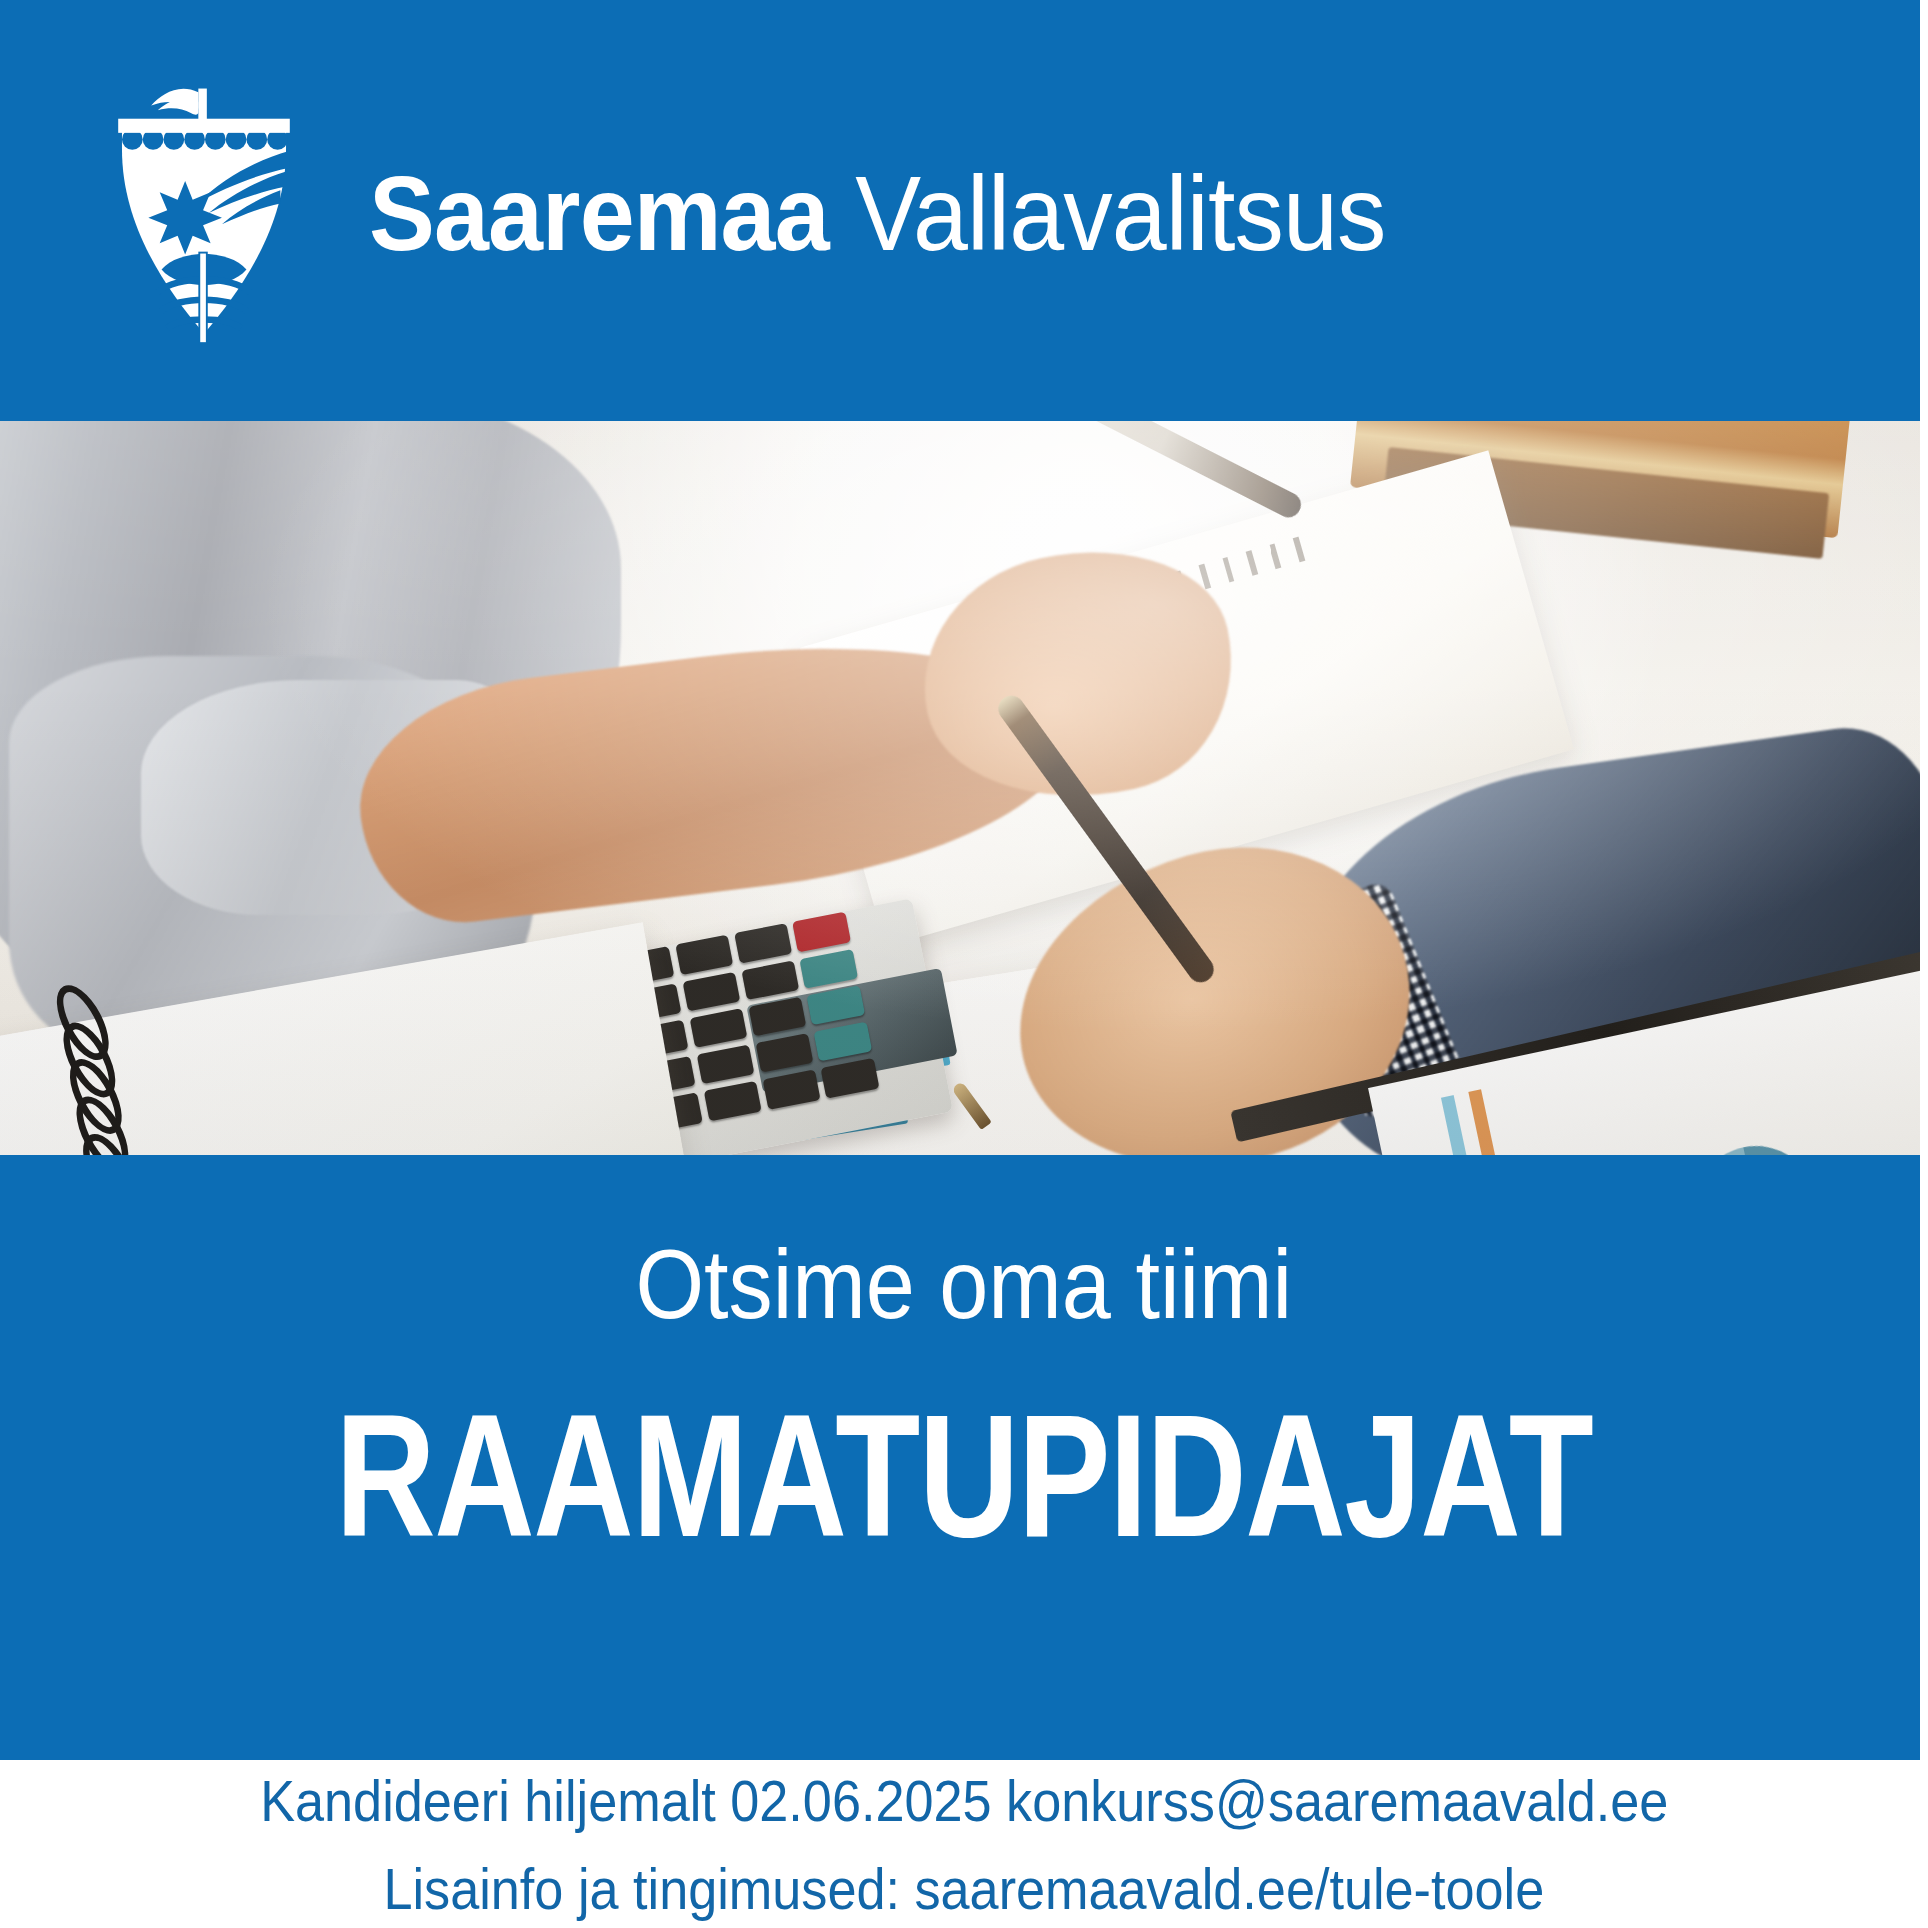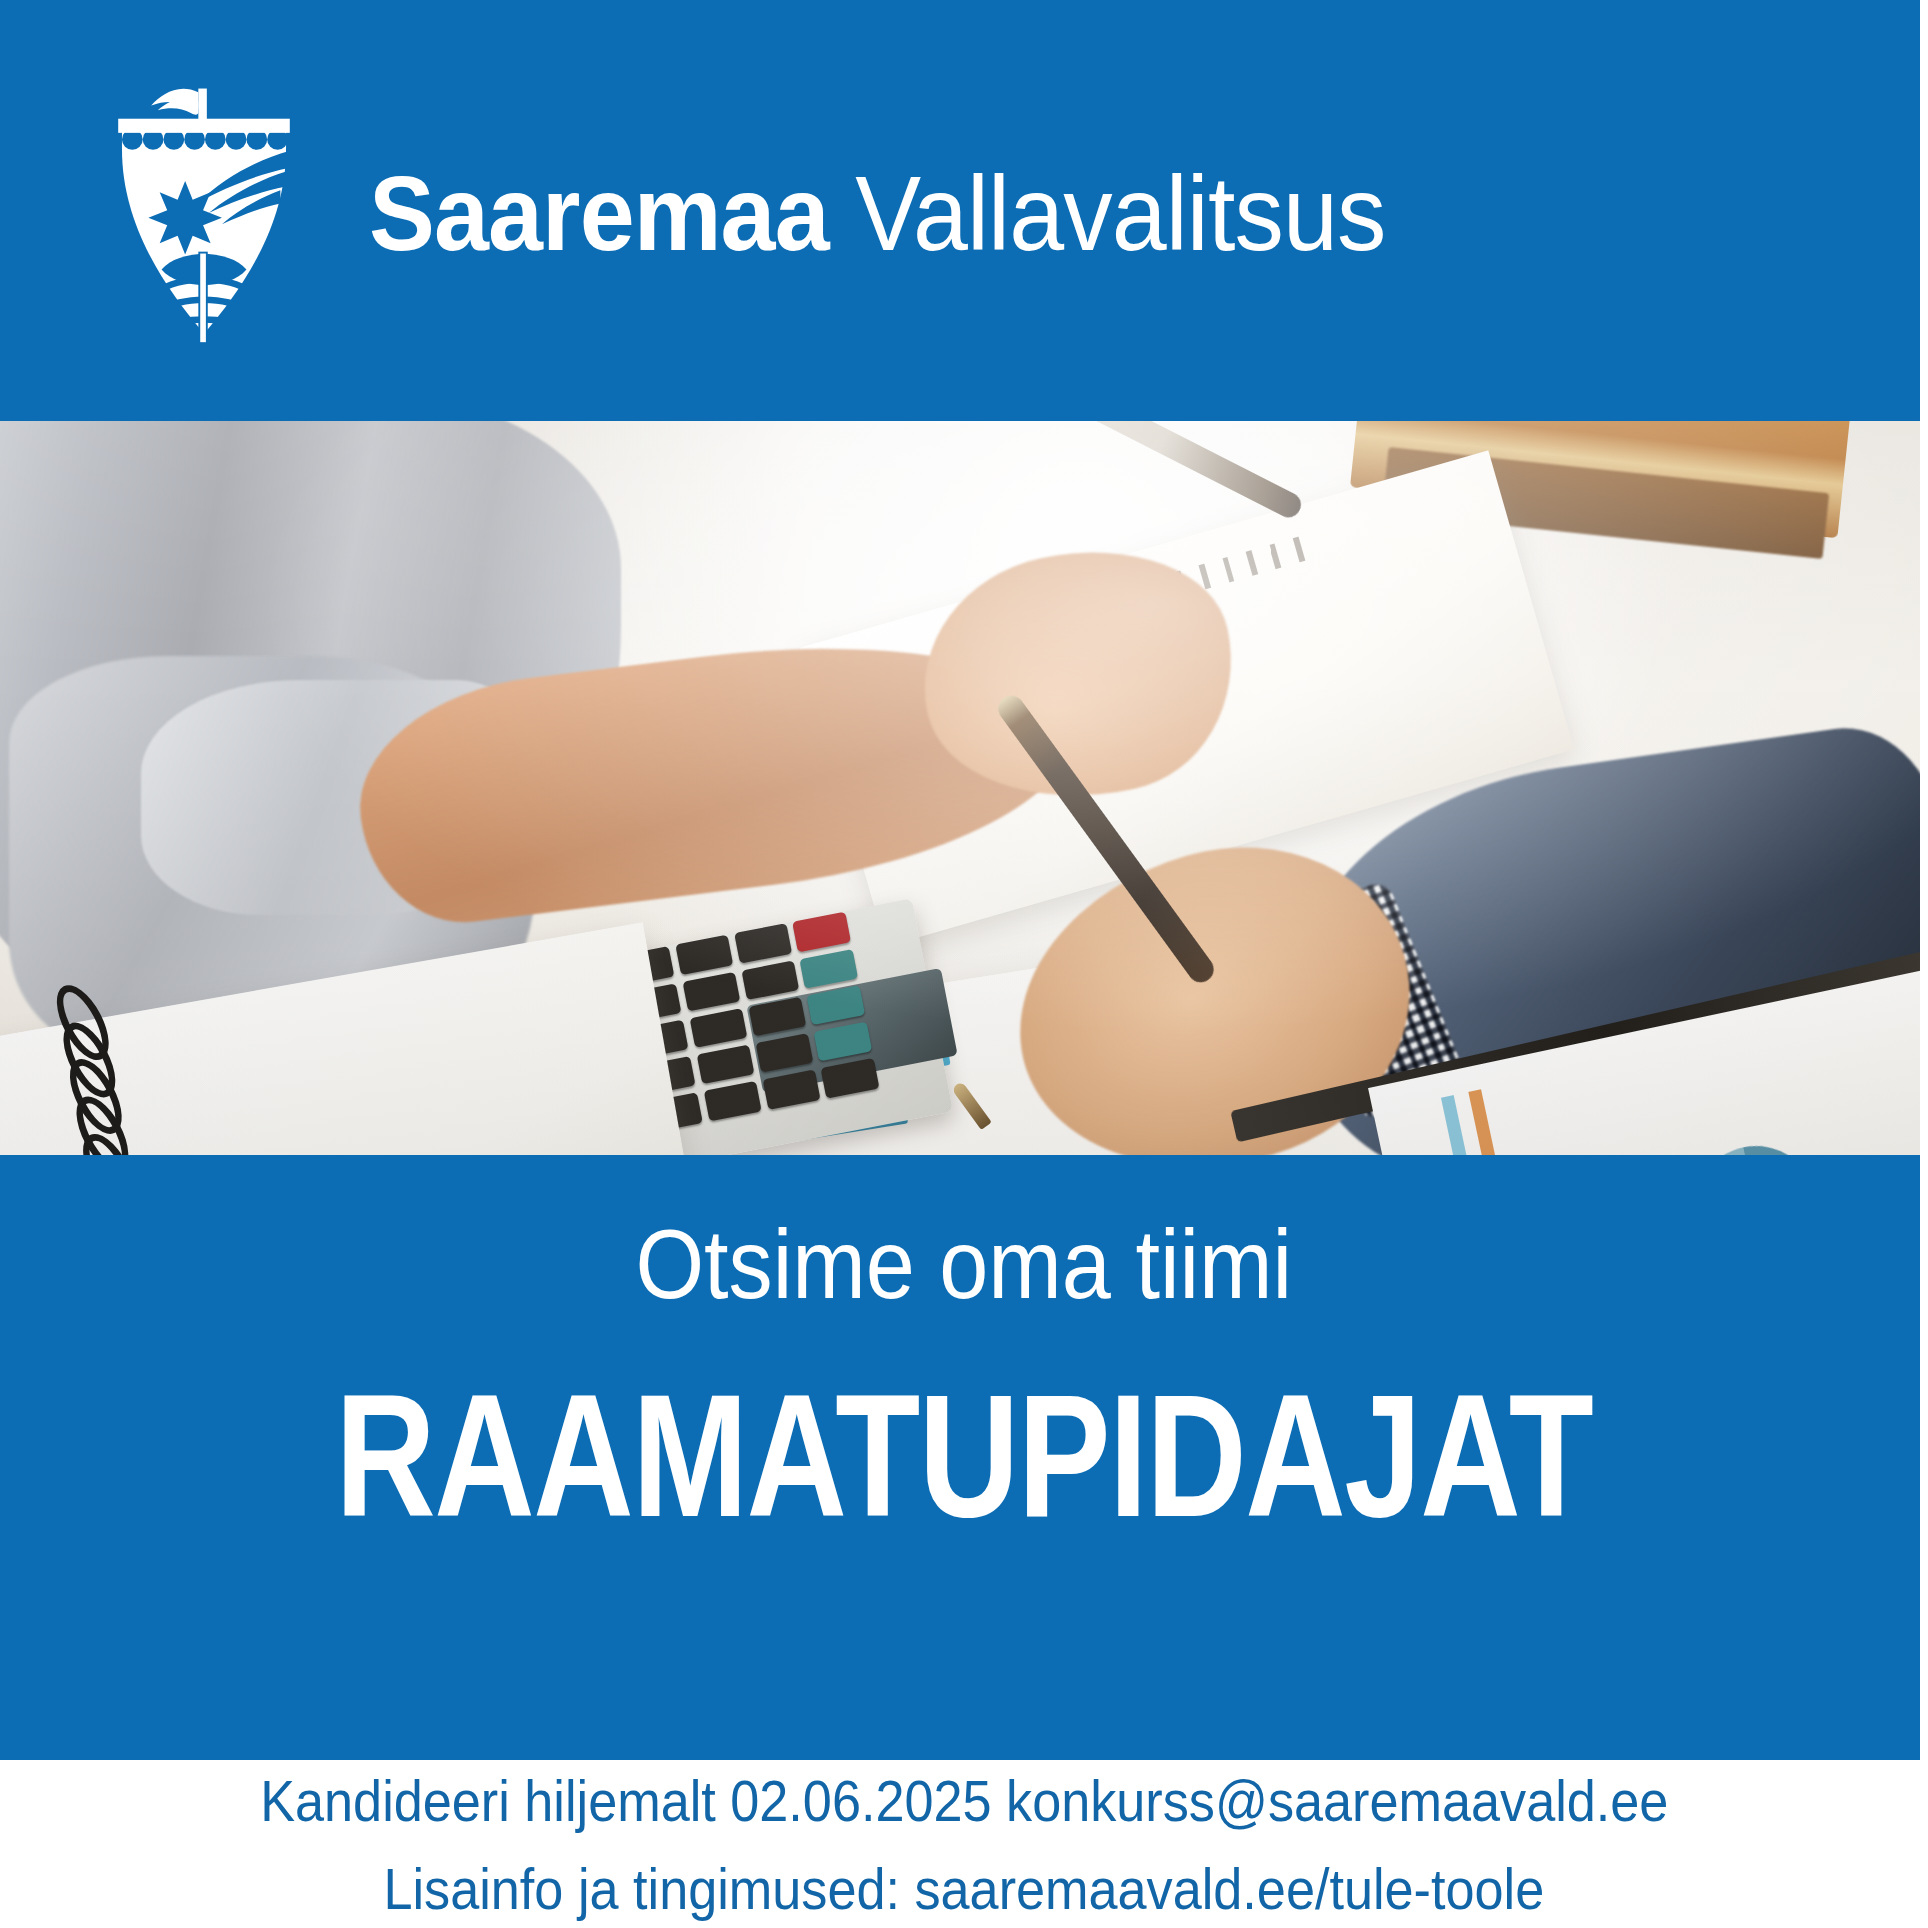--- a/index.html
+++ b/index.html
@@ -349,21 +349,21 @@
     position: absolute;
     left: 0; top: 1155px;
     width: 1928px;
     height: 605px;
     background: #0C6DB5;
     display: flex;
     flex-direction: column;
     align-items: center;
     justify-content: flex-start;
     box-sizing: border-box;
-    padding-top: 60px;
+    padding-top: 80px;
   }
   .kicker {
     color: #ffffff;
     font-family: "Liberation Sans", sans-serif;
     font-weight: 400;
     font-size: 98px;
     line-height: 1;
     letter-spacing: 0px;
     transform: scaleX(0.90);
     white-space: nowrap;

